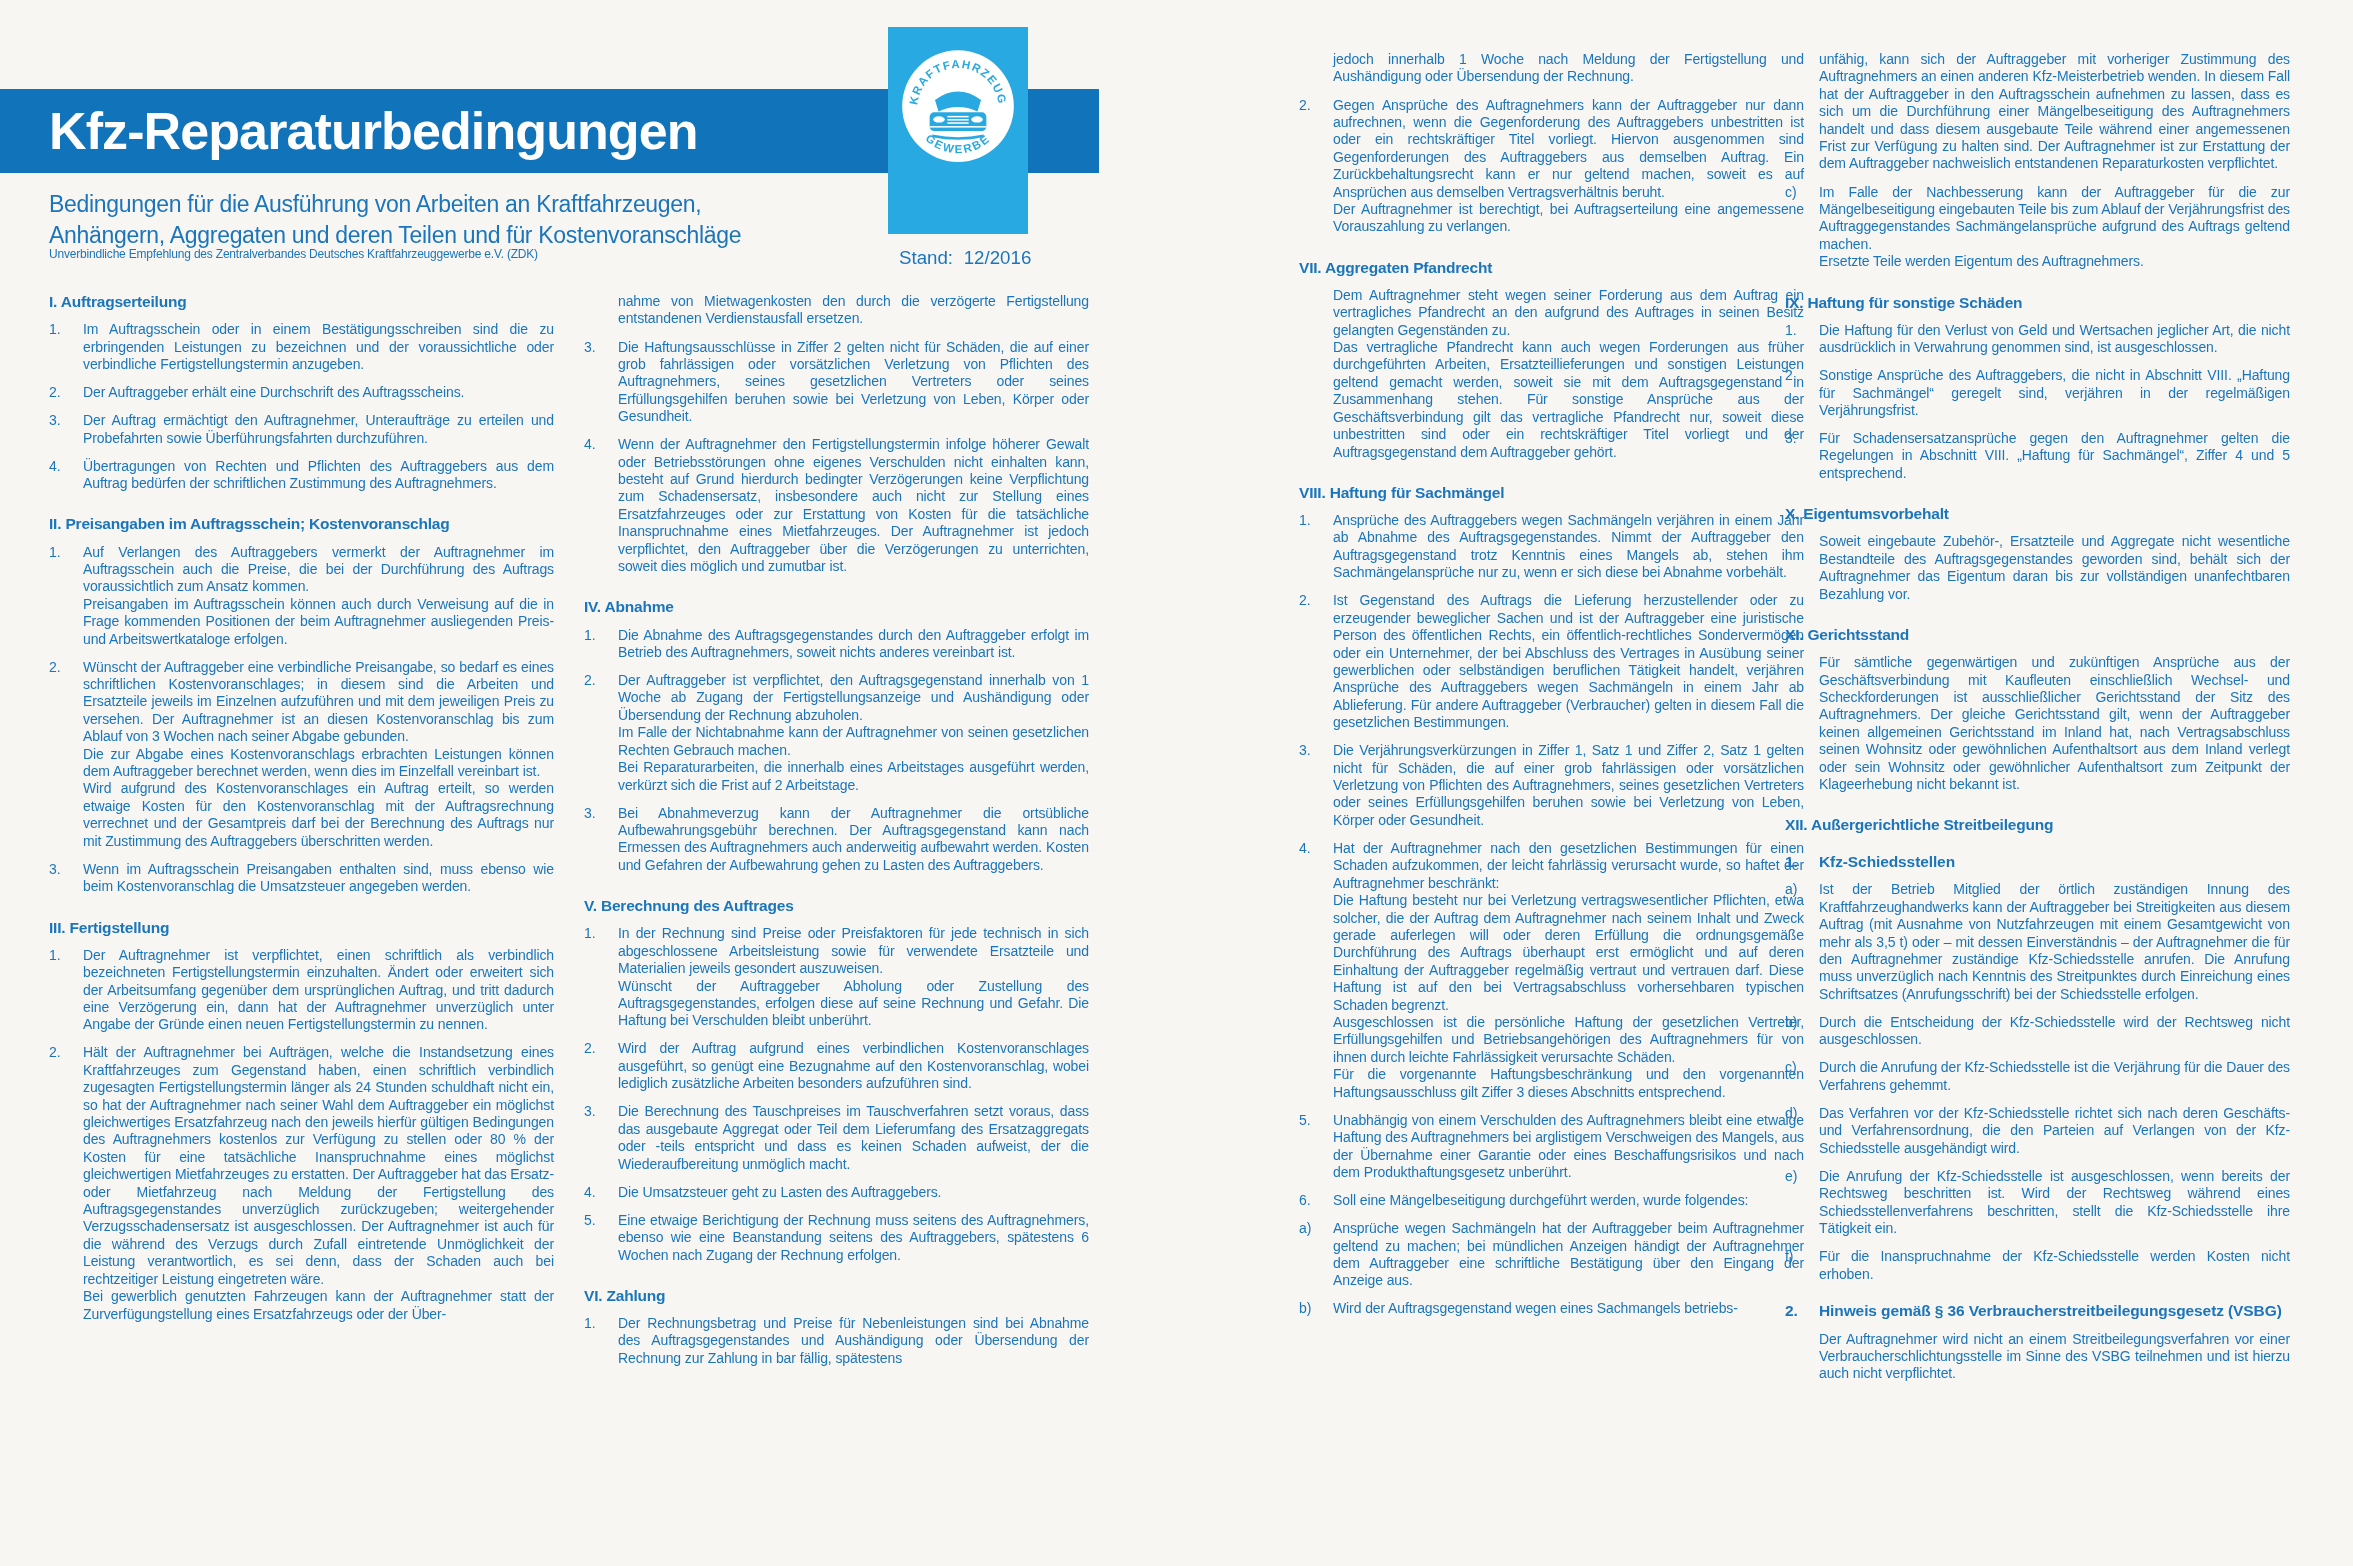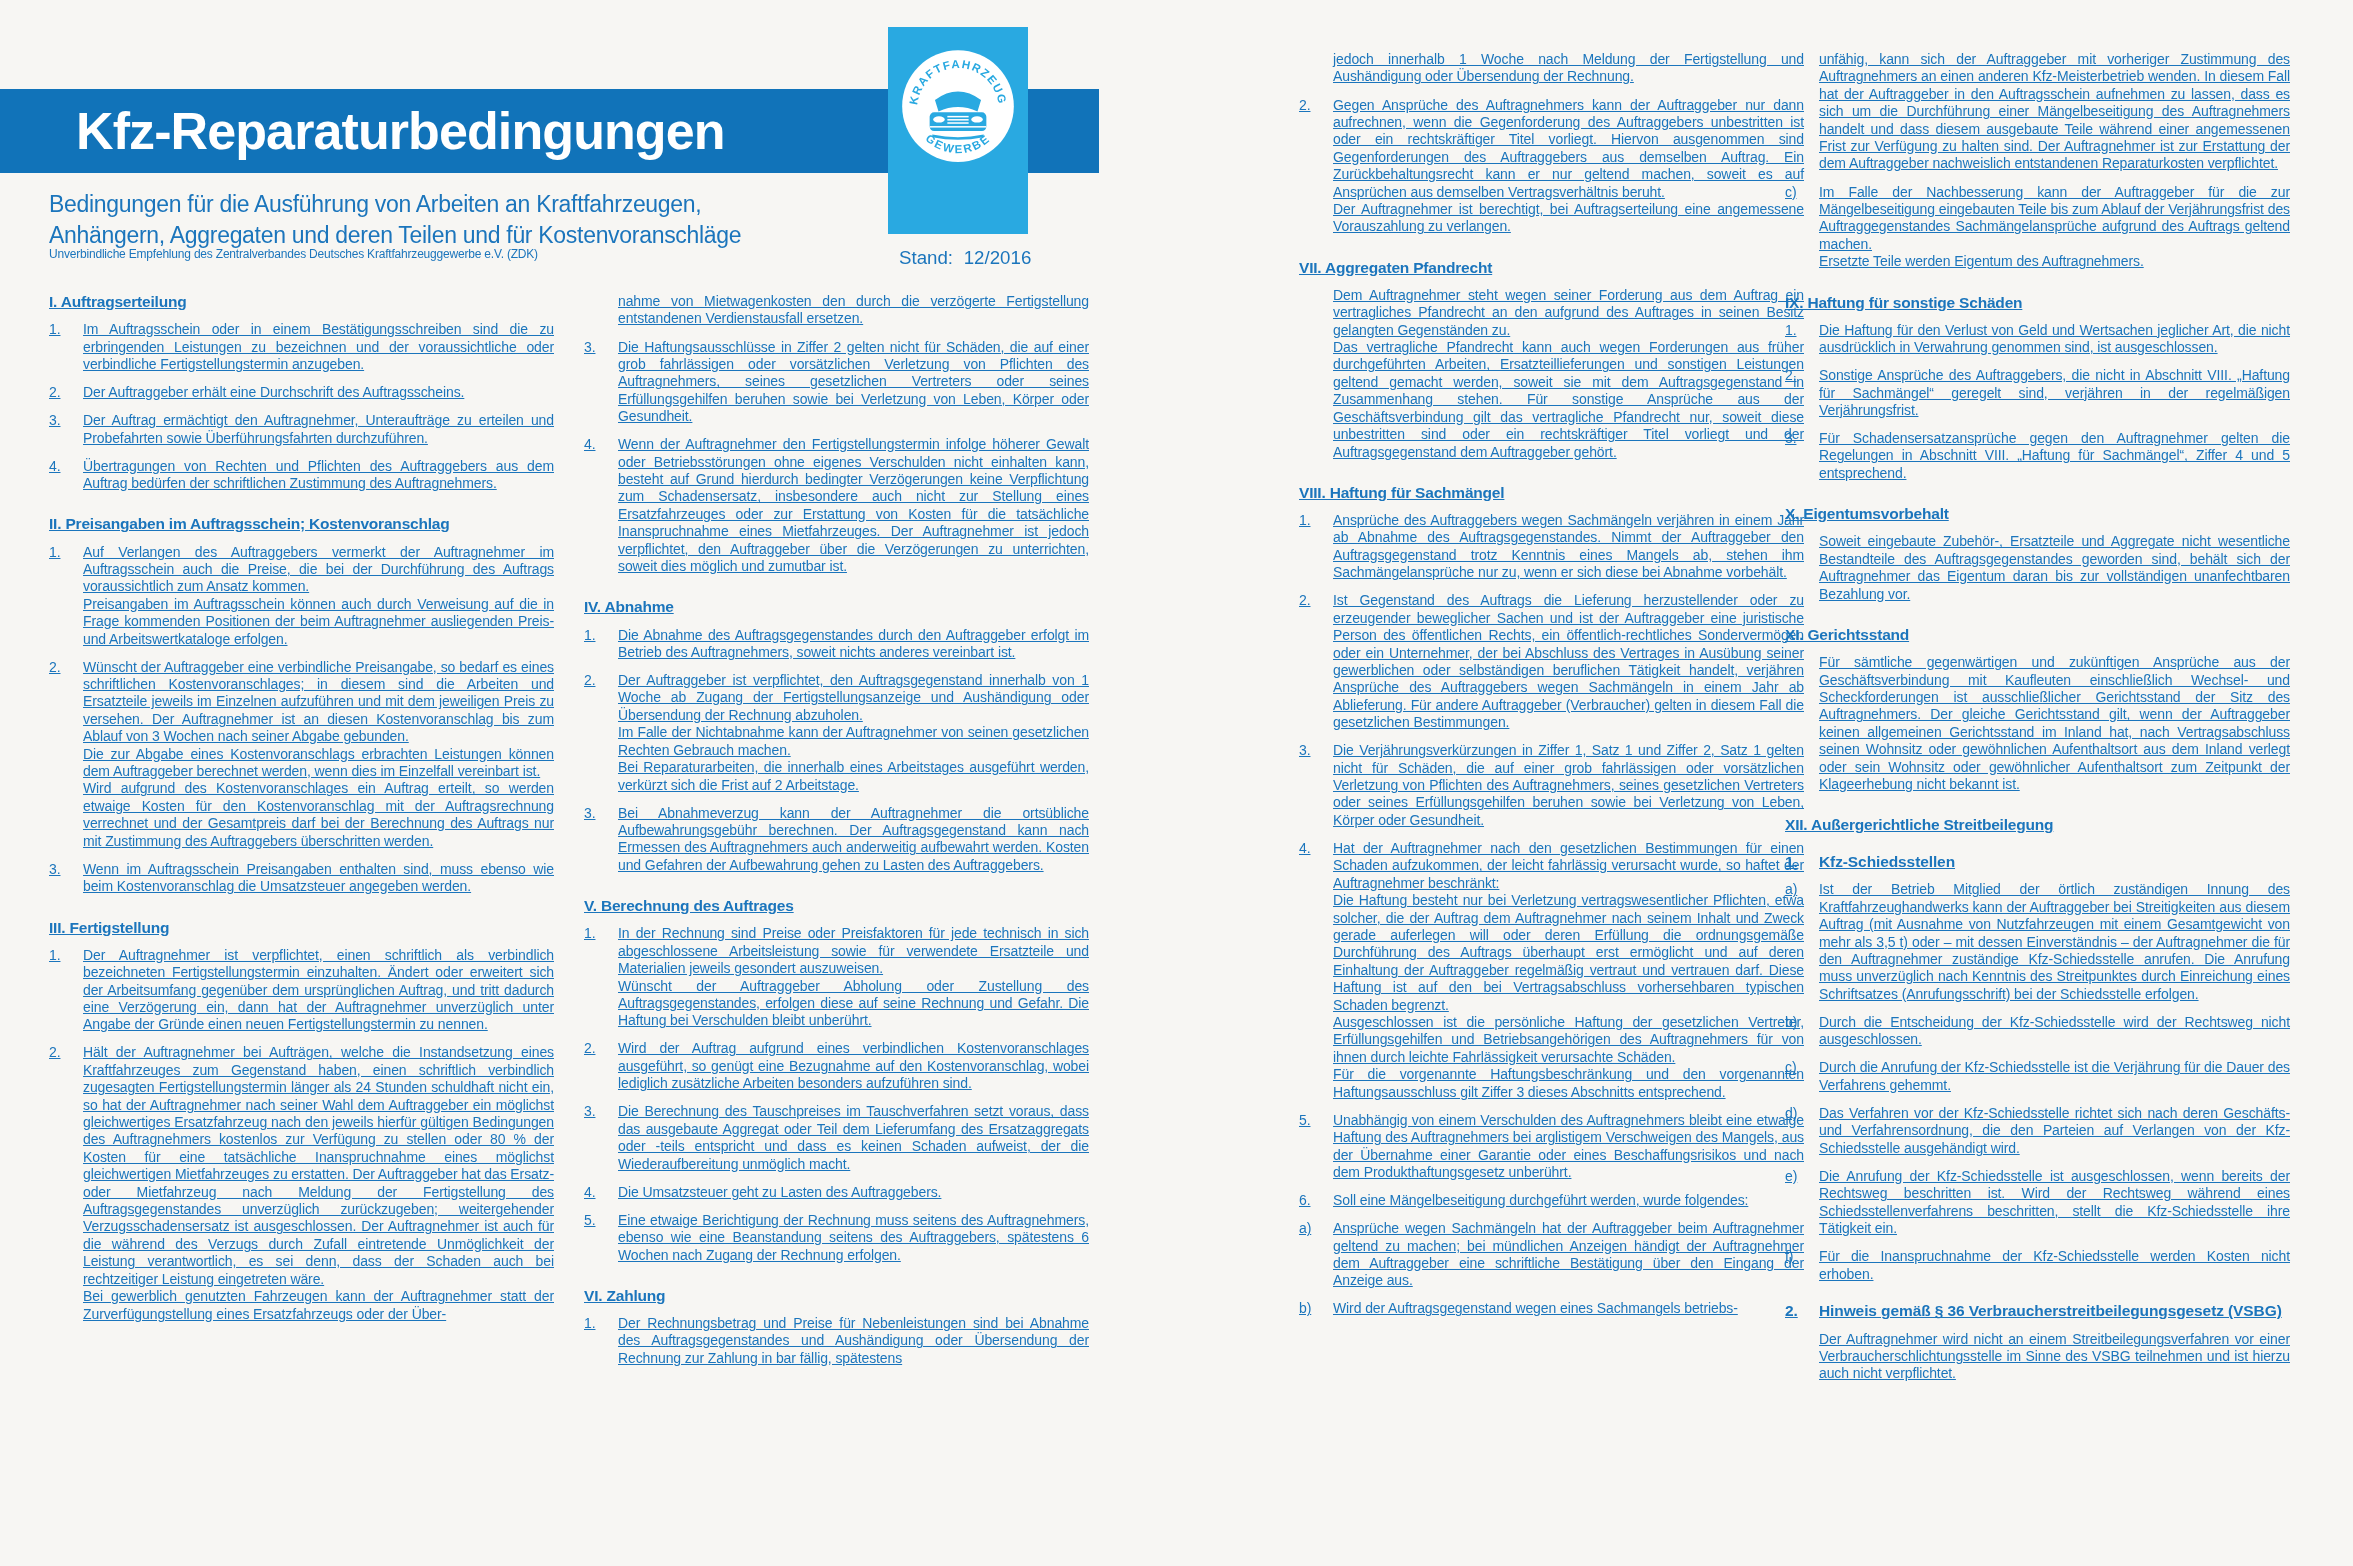--- a/index.html
+++ b/index.html
@@ -11,21 +11,21 @@
     color: var(--text, #1b75bc);
     overflow:hidden;
   }
   
   .band {
     position:absolute; left:0; top:89px; width:1099px; height:84px;
     background: var(--band, #1173b9);
     display:flex; align-items:center;
   }
   .doc-title {
-    color:#ffffff; font-size:52px; font-weight:bold; padding-left:76px;
+    color:#ffffff; font-size:52px; font-weight:bold; padding-left:49px;
     letter-spacing:-0.9px; white-space:nowrap;
   }
   .badge {
     position:absolute; left:888px; top:27px; width:140px; height:207px;
     background: var(--badge, #29a9e1); z-index:5;
   }
   .subtitle {
     position:absolute; left:49px; top:183px; width:888px;
     font-size:23px; line-height:31px; letter-spacing:-0.3px;margin-top:6px;
   }
@@ -33,21 +33,21 @@
     position:absolute; left:49px; top:247px; width:844px;
     font-size:12px; letter-spacing:-0.2px;
   }
   .stand {
     position:absolute; left:899px; top:247px; font-size:18.7px; white-space:nowrap;
   }
   .stand span { margin-right:10.7px; }
   
   .col {
     position:absolute; width:505px;
-    font-size:14px; line-height:17.4px; letter-spacing:-0.1px;text-decoration:underline;
+    font-size:14px; line-height:17.4px; letter-spacing:-0.1px;
   }
   .col1 { left:49px;   top:293px; }
   .col2 { left:584px;  top:293px; }
   .col3 { left:1299px; top:51px;  }
   .col4 { left:1785px; top:51px;  }
   .block { margin-top:10.7px; }
   .col .block:first-child { margin-top:0; }
   .block.heading {
     font-weight:bold; font-size:15.5px; margin-top:23px; letter-spacing:-0.2px;
   }

